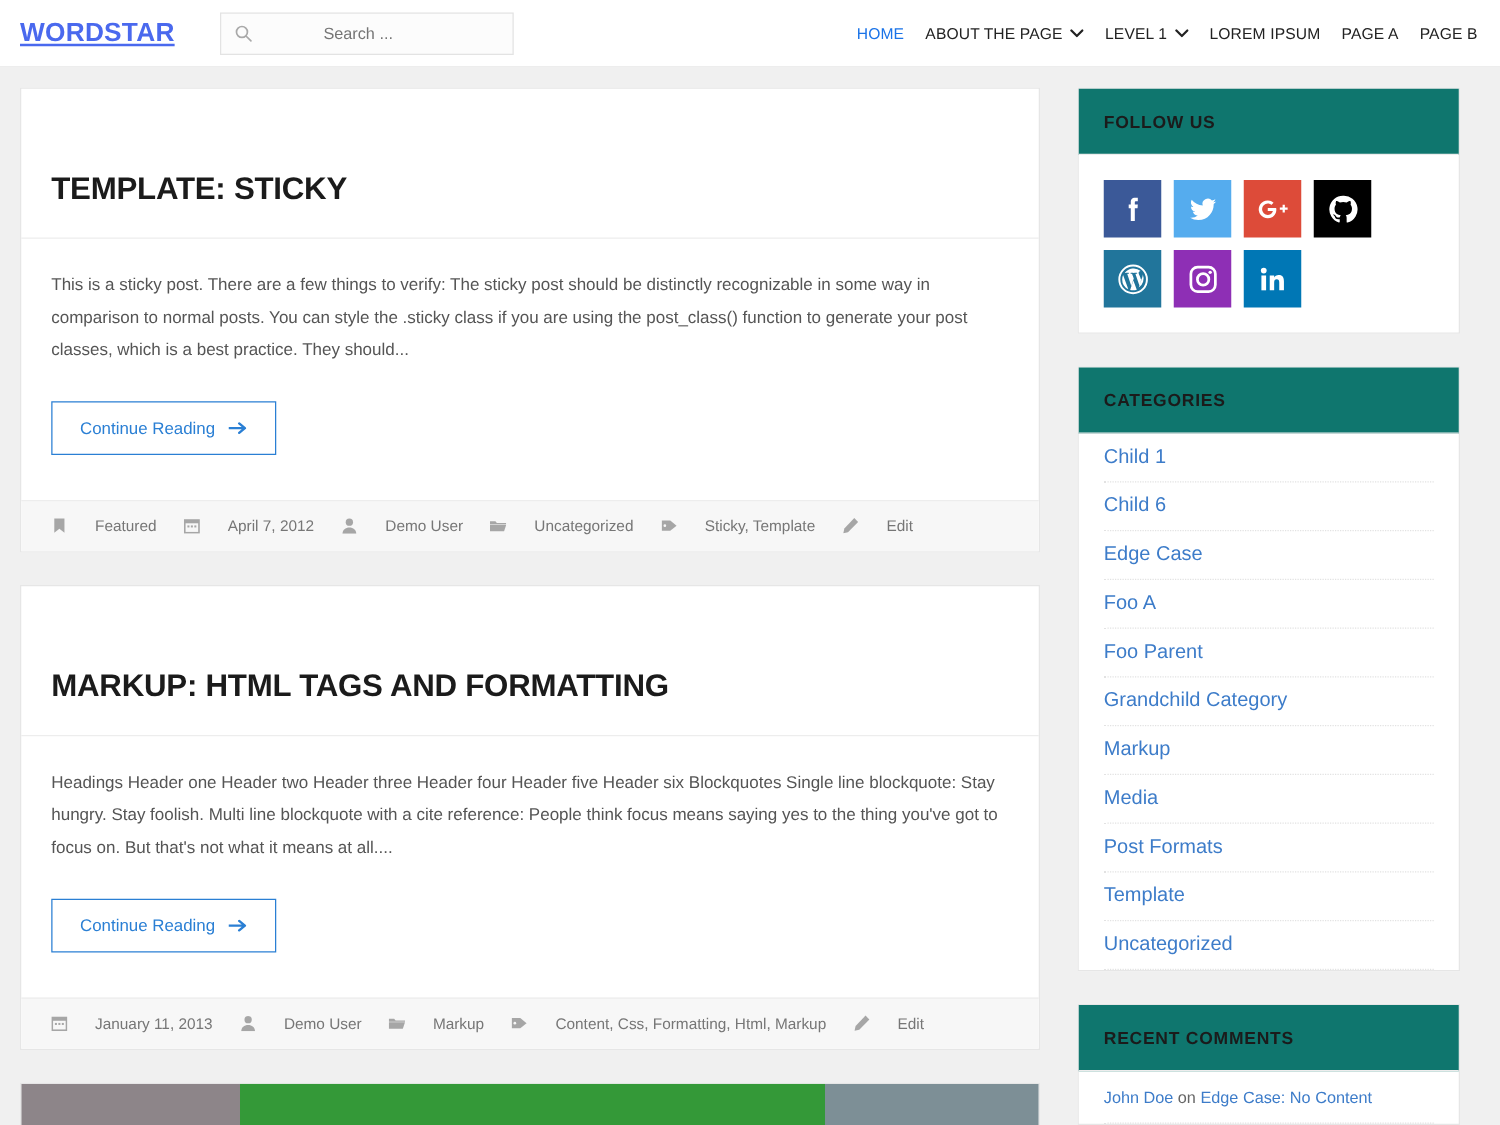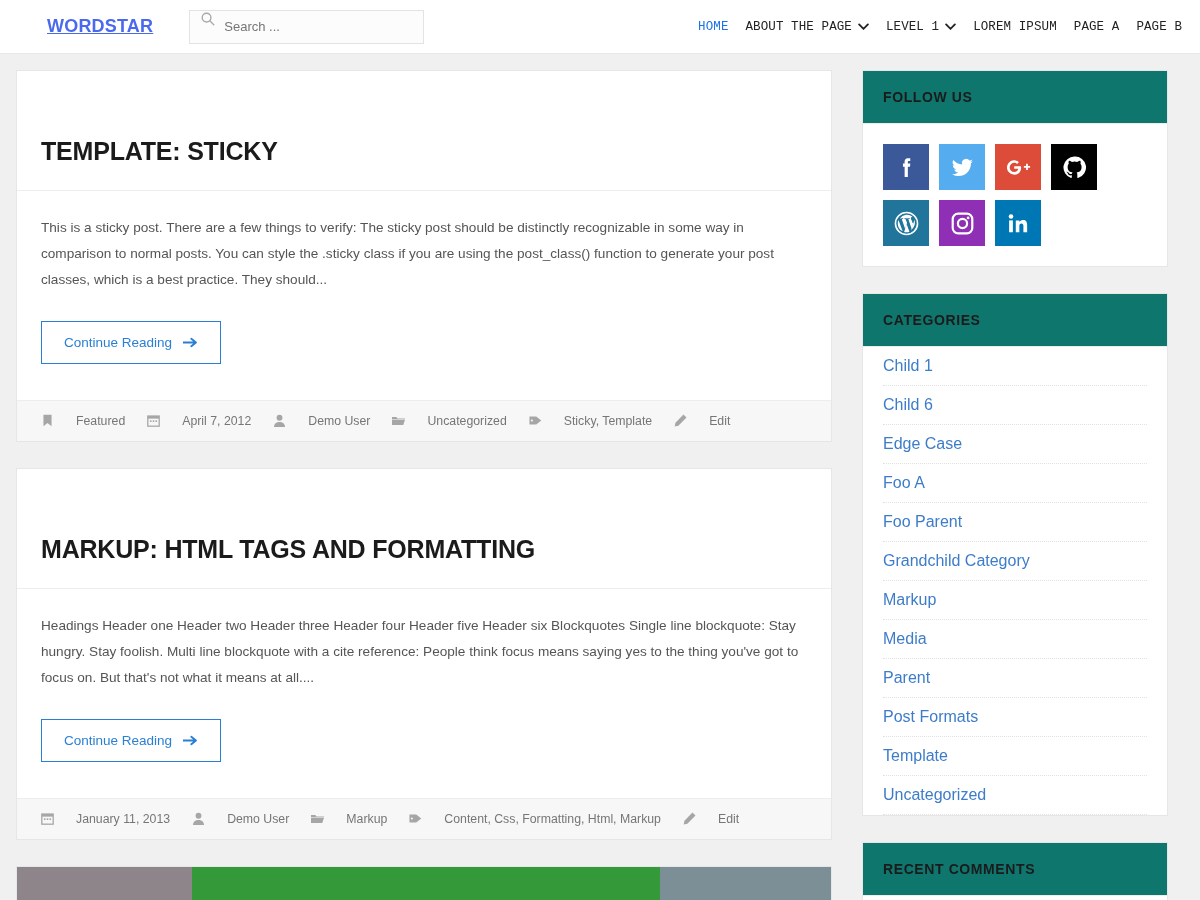--- a/index.html
+++ b/index.html
@@ -15,49 +15,49 @@
   .site-header {
     height: 54px;
     background: #ffffff;
     border-bottom: 1px solid #e8e8e8;
     display: flex;
     align-items: center;
     padding: 0 12px 0 16px;
     position: relative;
   }
   .site-logo {
-    font-size: 18px;
+    font-size: 21px;
     font-weight: bold;
     color: #4a69ee;
     letter-spacing: 0.2px;
     white-space: nowrap;
-    margin-left: 31px;
   }
   .search-wrap {
     margin-left: 36px;
     width: 235px;
     height: 34px;
     border: 1px solid #e3e3e3;
     background: #fcfcfc;
     display: flex;
+    align-items: center;
     padding: 0 10px;
+    gap: 48px;
   }
   .search-icon { width: 15px; height: 15px; flex: 0 0 auto; margin-right: 9px; opacity: .55; }
   .search-input {
     border: 0; outline: 0; background: transparent;
     font-family: "Liberation Sans", sans-serif;
     font-size: 13px; color: #777; width: 100%;
   }
   .main-nav {
     margin-left: auto;
     display: flex;
     align-items: flex-start;
     gap: 17px;
     padding-right: 6px;
-    font-family: Liberation Mono, monospace;
   }
   .nav-item {
     font-size: 12.5px;
     color: #222;
     text-decoration: none;
     white-space: nowrap;
     display: flex;
     align-items: center;
     gap: 6px;
     letter-spacing: .1px;
@@ -453,23 +453,20 @@
         <li>
             <a class="cat-link" href="#">Grandchild Category</a>
           </li>
         <li>
             <a class="cat-link" href="#">Markup</a>
           </li>
         <li>
             <a class="cat-link" href="#">Media</a>
           </li>
         <li>
-            <a class="cat-link" href="#">Parent</a>
-          </li>
-        <li>
             <a class="cat-link" href="#">Post Formats</a>
           </li>
         <li>
             <a class="cat-link" href="#">Template</a>
           </li>
         <li>
             <a class="cat-link" href="#">Uncategorized</a>
           </li>
       </ul>
     </section>

